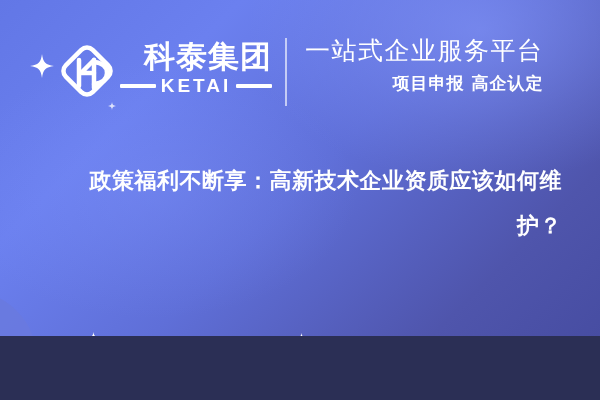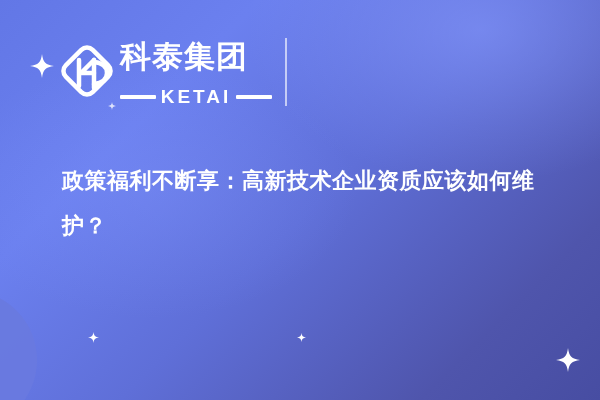--- a/index.html
+++ b/index.html
@@ -4,25 +4,26 @@
 <title>Banner</title>
 <style>
   html, body {
     margin: 0;
     padding: 0;
     background: #2b2f55;
   }
   .canvas {
     position: relative;
     width: 600px;
-    height: 400px;
+    height: 336px;
     overflow: hidden;
     font-family: "Liberation Sans", "DejaVu Sans", sans-serif;
     background: linear-gradient(135deg, #6277e6 0%, #6b80ef 26%, #5f6fd8 52%, #4f55ac 82%, #474da2 100%);
     user-select: none;
+    text-align: right;
   }
   
   .glow-top {
     position: absolute;
     left: 250px;
     top: -120px;
     width: 460px;
     height: 300px;
     background: radial-gradient(ellipse at 50% 50%, rgba(136,155,255,0.55) 0%, rgba(136,155,255,0.18) 45%, rgba(136,155,255,0) 72%);
     pointer-events: none;
@@ -86,21 +87,21 @@
     font-weight: 700;
     letter-spacing: 1px;
     line-height: 34px;
     white-space: nowrap;
     font-family: "DejaVu Sans", "Liberation Sans", sans-serif;
   }
   .wordmark .en-row {
     display: flex;
     align-items: center;
     gap: 5px;
-    margin-top: 14px;
+    margin-top: 3px;
   }
   .wordmark .dash {
     height: 4px;
     background: #ffffff;
     flex: 1 1 auto;
     min-width: 12px;
     border-radius: 1px;
   }
   .wordmark .en {
     font-size: 19px;
@@ -205,20 +206,24 @@
       <div class="cn">科泰集团</div>
       <div class="en-row">
         <span class="dash"></span>
         <span class="en">KETAI</span>
         <span class="dash"></span>
       </div>
     </div>
 
     <div class="divider"></div>
 
+    <div class="slogan">
+      <div class="line1">一站式企业服务平台</div>
+      <div class="line2">项目申报 高企认定</div>
+    </div>
   </div>
 
   <div class="title">政策福利不断享：高新技术企业资质应该如何维护？</div>
 
   <span class="spark spark-a">
     <svg viewBox="0 0 100 100" width="11" height="11" aria-hidden="true">
       <path d="M50 0 C54 34 66 46 100 50 C66 54 54 66 50 100 C46 66 34 54 0 50 C34 46 46 34 50 0 Z" fill="#ffffff"></path>
     </svg>
   </span>
 

